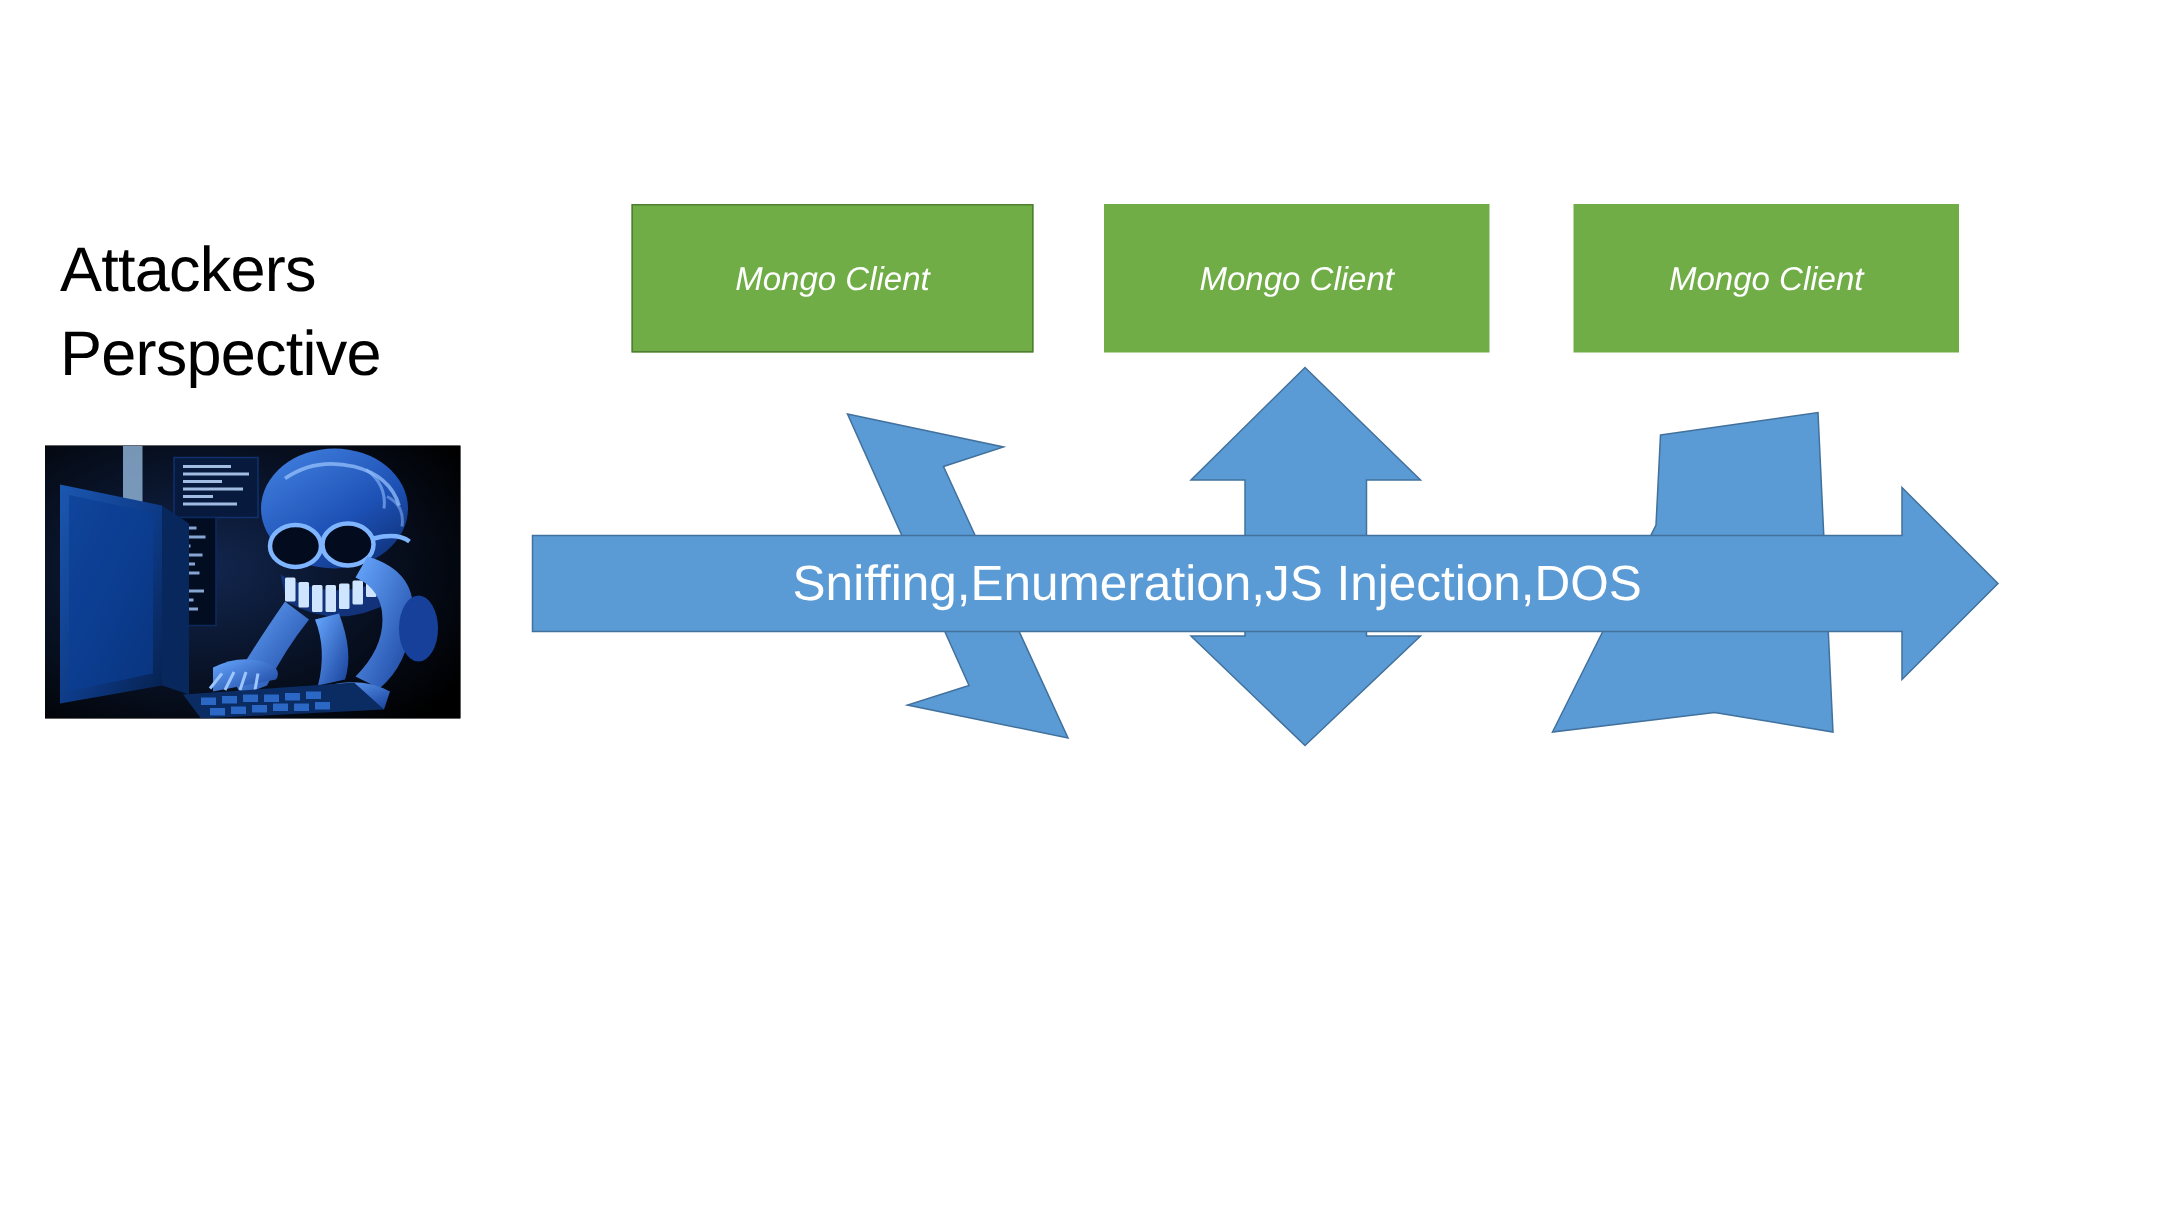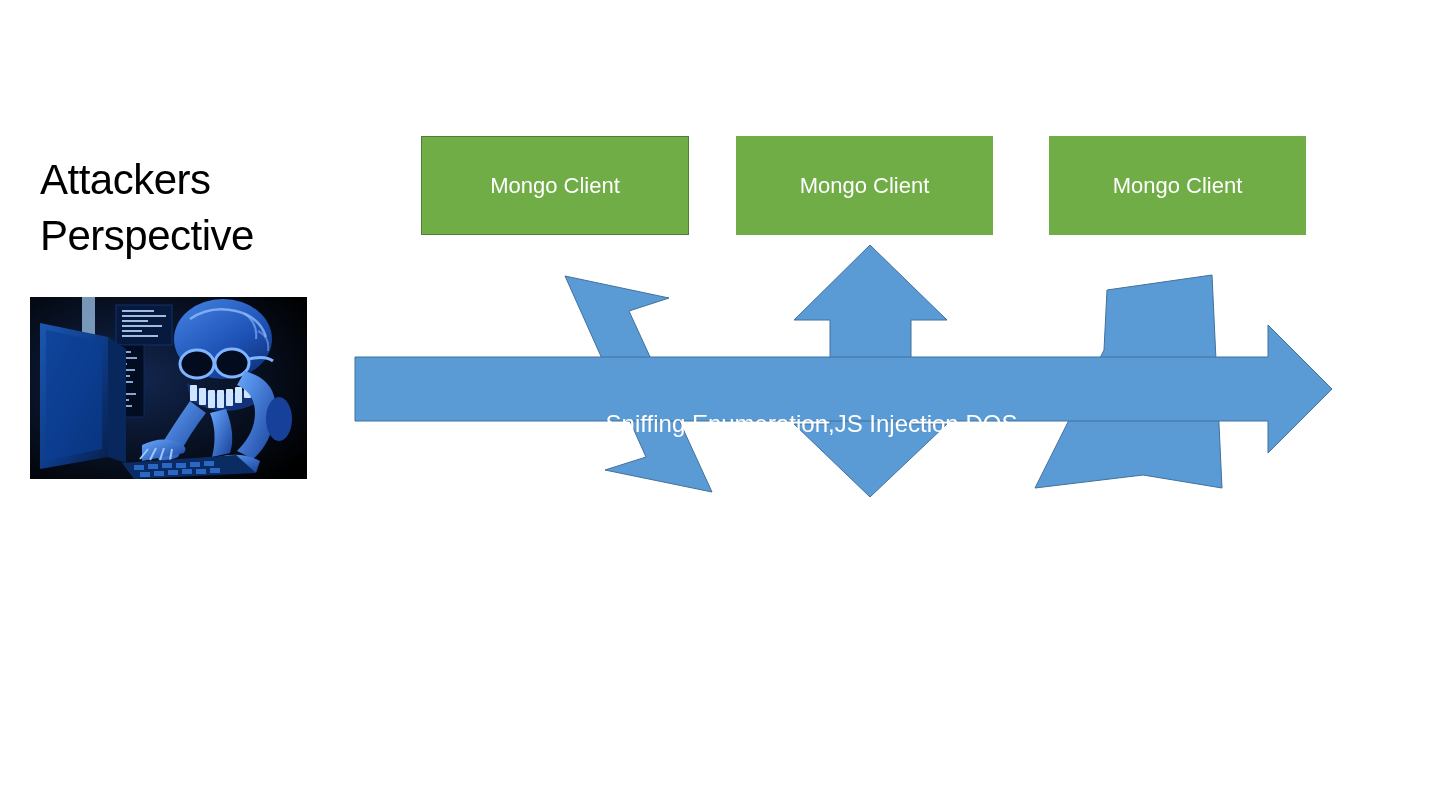--- a/index.html
+++ b/index.html
@@ -52,20 +52,21 @@
     top: 136px;
     height: 99px;
     background: #70AD47;
     color: #ffffff;
     display: flex;
     align-items: center;
     justify-content: center;
     font-size: 22px;
     font-family: "Liberation Sans", sans-serif;
     box-sizing: border-box;
+    font-style: italic;
   }
   .client-box.c1 { left: 421px; width: 268px; border: 1px solid #507E32; }
   .client-box.c2 { left: 736px; width: 257px; }
   .client-box.c3 { left: 1049px; width: 257px; }
 
   
   .server-box {
     position: absolute;
     left: 679px;
     top: 502px;
@@ -101,24 +102,23 @@
   .banner-label {
     position: absolute;
     left: 355px;
     top: 357px;
     width: 913px;
     height: 64px;
     display: flex;
     align-items: center;
     justify-content: center;
     color: #ffffff;
-    font-size: 24px;
+    font-size: 33px;
     font-family: "Liberation Sans", sans-serif;
     pointer-events: none;
-    margin-top: 35px;
   }
 </style>
 </head>
 <body>
 
 <div id="slide">
 
   <div class="slide-title">Attackers
 Perspective</div>
 

